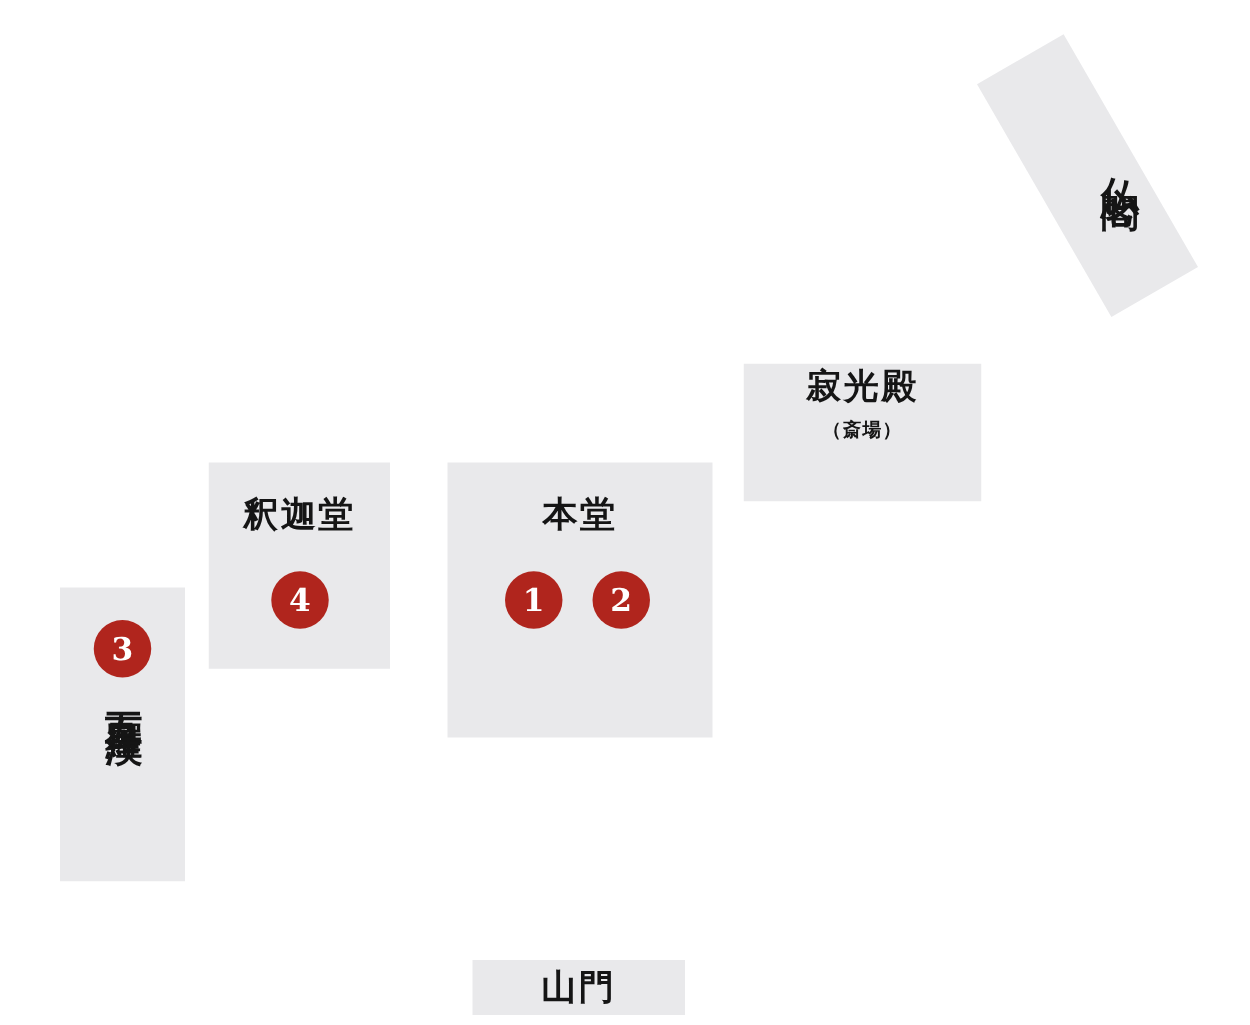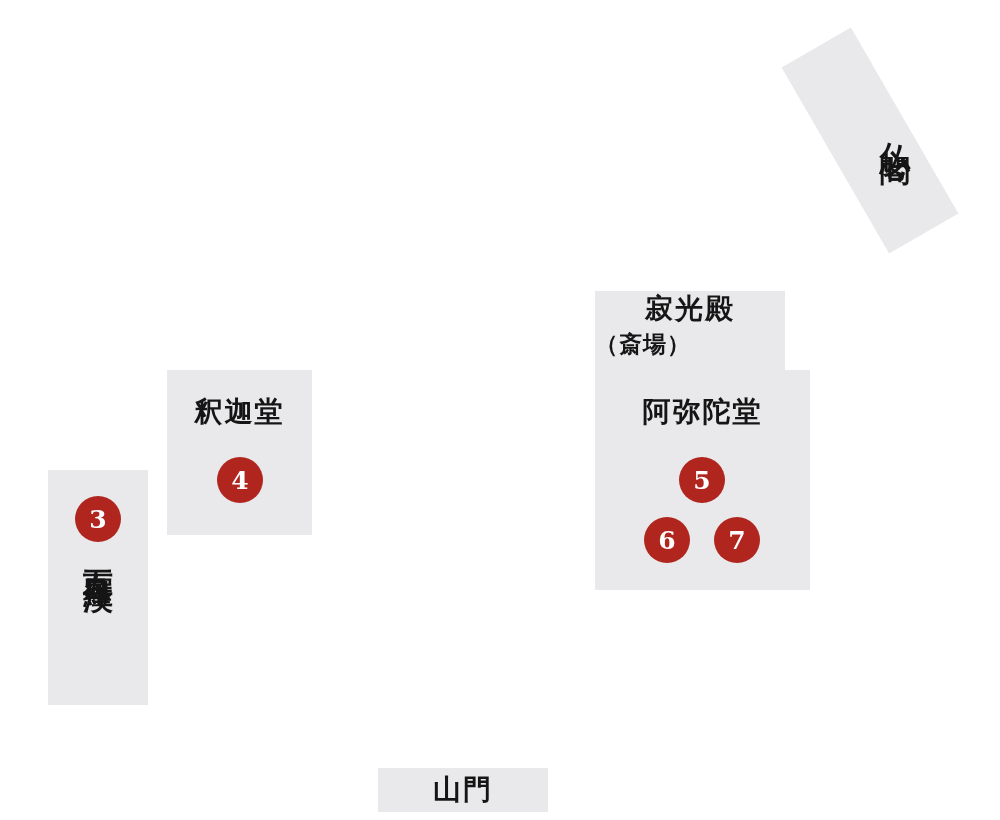--- a/index.html
+++ b/index.html
@@ -23,21 +23,22 @@
   }
   .label-h {
     width: 100%;
     text-align: center;
     font-size: 28px;
     letter-spacing: 2px;
     line-height: 36px;
   }
   .sublabel {
     width: 100%;
-    font-size: 23px;
+    text-align: center;
+    font-size: 15px;
     letter-spacing: 1px;
     line-height: 24px;
     margin-top: 5px;
   }
   .label-v {
     position: absolute;
     writing-mode: vertical-rl;
     text-orientation: upright;
     font-size: 30px;
     letter-spacing: 5px;
@@ -156,27 +157,26 @@
   <div class="bldg b-jakkoden">
     <div class="label-h">寂光殿</div>
     <div class="sublabel">（斎場）</div>
   </div>
 
   <div class="bldg b-shakado">
     <div class="label-h">釈迦堂</div>
     <div class="marker m-4">4</div>
   </div>
 
+  <div class="bldg b-hondo">
+    <div class="label-h">本堂</div>
+    <div class="marker m-1">1</div>
+    <div class="marker m-2">2</div>
+  </div>
 
-  <div class="bldg b-amidado">
-    <div class="label-h">阿弥陀堂</div>
-    <div class="marker m-5">5</div>
-    <div class="marker m-6">6</div>
-    <div class="marker m-7">7</div>
-  </div>
 
   <div class="bldg b-gohyakurakan">
     <div class="marker m-3">3</div>
     <div class="label-v b-gohyakurakan-label">五百羅漢</div>
   </div>
 
   <div class="bldg b-sanmon">
     <div class="label-h">山門</div>
   </div>
 

